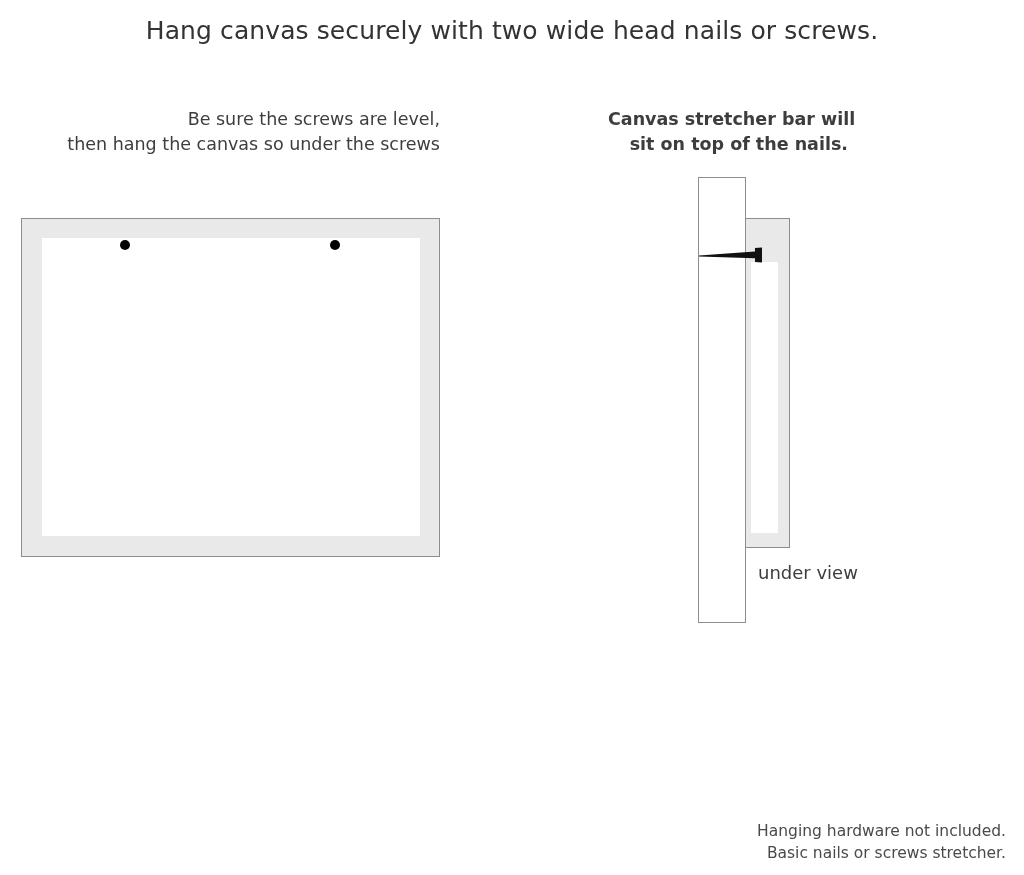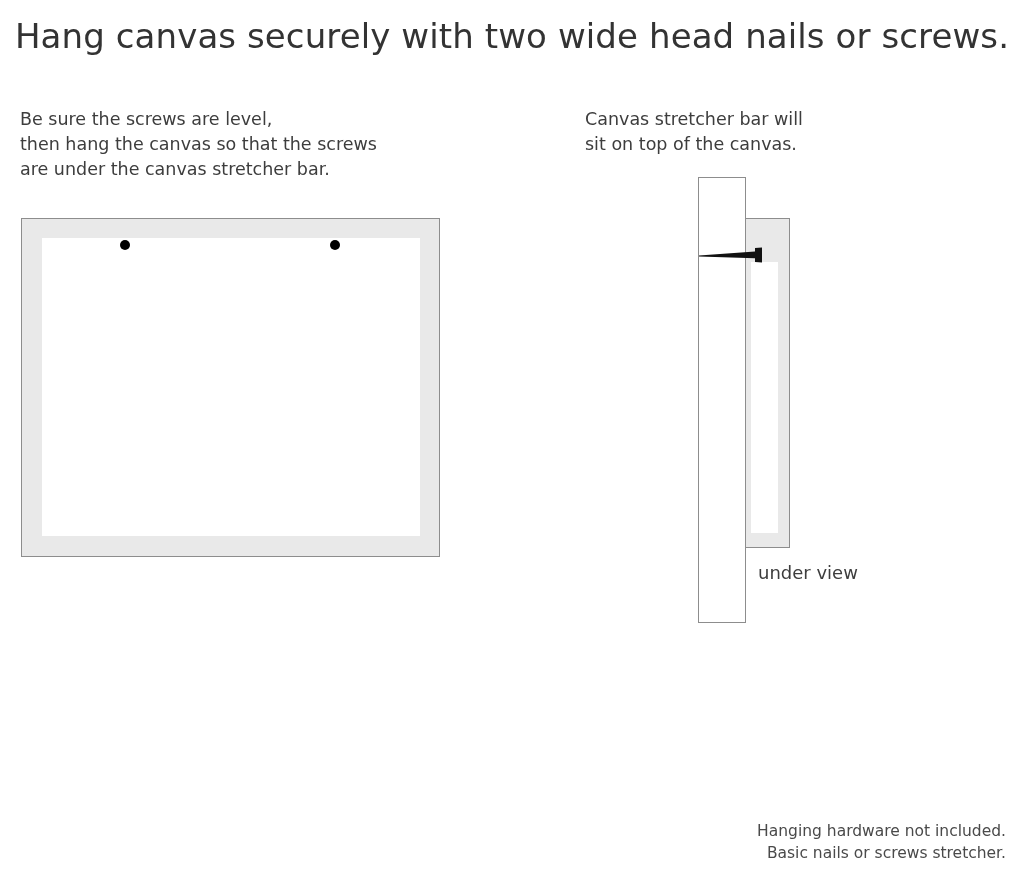--- a/index.html
+++ b/index.html
@@ -24,45 +24,46 @@
     height: 875px;
   }
 
   
   .title {
     position: absolute;
     left: 0;
     top: 16px;
     width: 1024px;
     text-align: center;
-    font-size: 34px;
+    font-size: 25px;
     font-weight: 400;
     color: #333333;
     letter-spacing: 0.1px;
     white-space: nowrap;
   }
 
   
   .caption {
     position: absolute;
     font-size: 17.5px;
     line-height: 25px;
     color: #3d3d3d;
-    text-align: left;
+    text-align: right;
     font-weight: 400;
   }
   .caption-left {
     left: 20px;
     top: 107px;
     width: 420px;
   }
   .caption-right {
-    left: 585px;
+    left: 608px;
     top: 107px;
     width: 240px;
+    font-weight: bold;
   }
   .caption .cline {
     display: block;
     white-space: nowrap;
   }
 
   
   .front-frame {
     position: absolute;
     left: 21px;
@@ -161,27 +162,26 @@
 </style>
 </head>
 <body>
 
 <div class="stage">
 
   <div class="title">Hang canvas securely with two wide head nails or screws.</div>
 
   <div class="caption caption-left">
     <span class="cline">Be sure the screws are level,</span>
-    <span class="cline">then hang the canvas so that the screws</span>
-    <span class="cline">are under the canvas stretcher bar.</span>
+    <span class="cline">then hang the canvas so under the screws</span>
   </div>
 
   <div class="caption caption-right">
     <span class="cline">Canvas stretcher bar will</span>
-    <span class="cline">sit on top of the canvas.</span>
+    <span class="cline">sit on top of the nails.</span>
   </div>
 
   <div class="front-frame">
     <div class="front-panel"></div>
   </div>
   <div class="screw-dot screw-dot-left"></div>
   <div class="screw-dot screw-dot-right"></div>
 
   <div class="side-wall"></div>
   <div class="side-canvas"></div>

